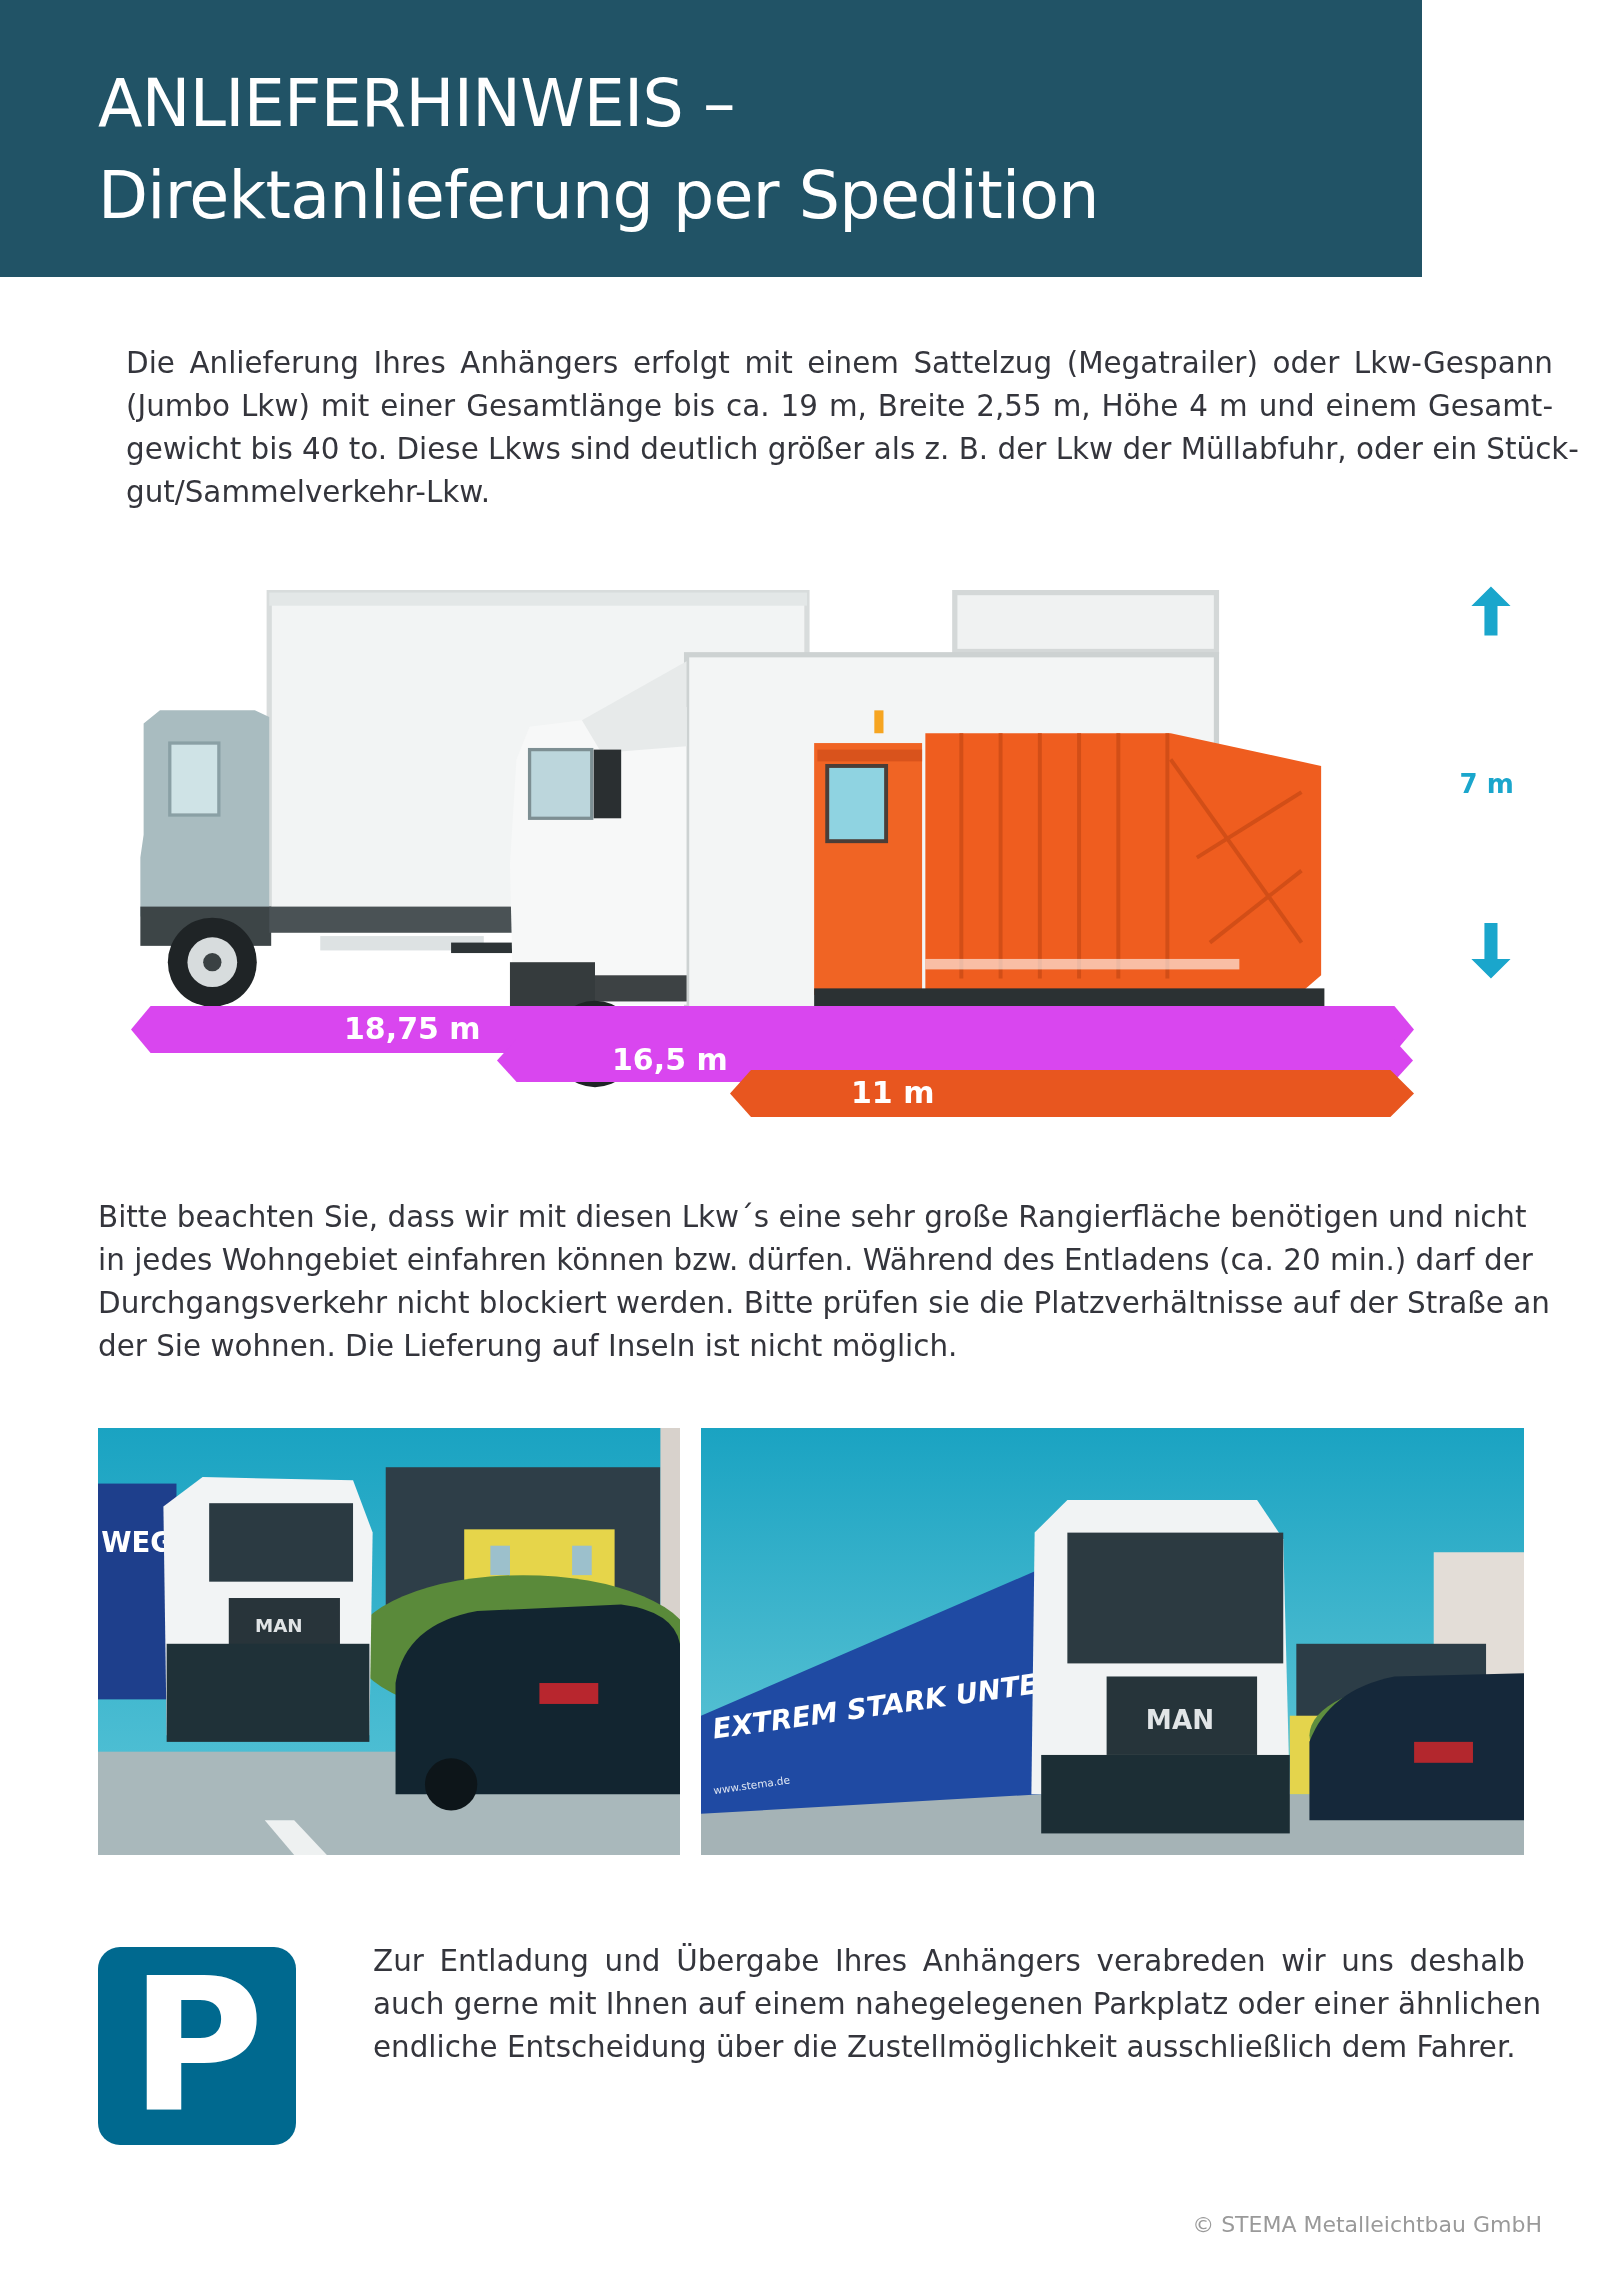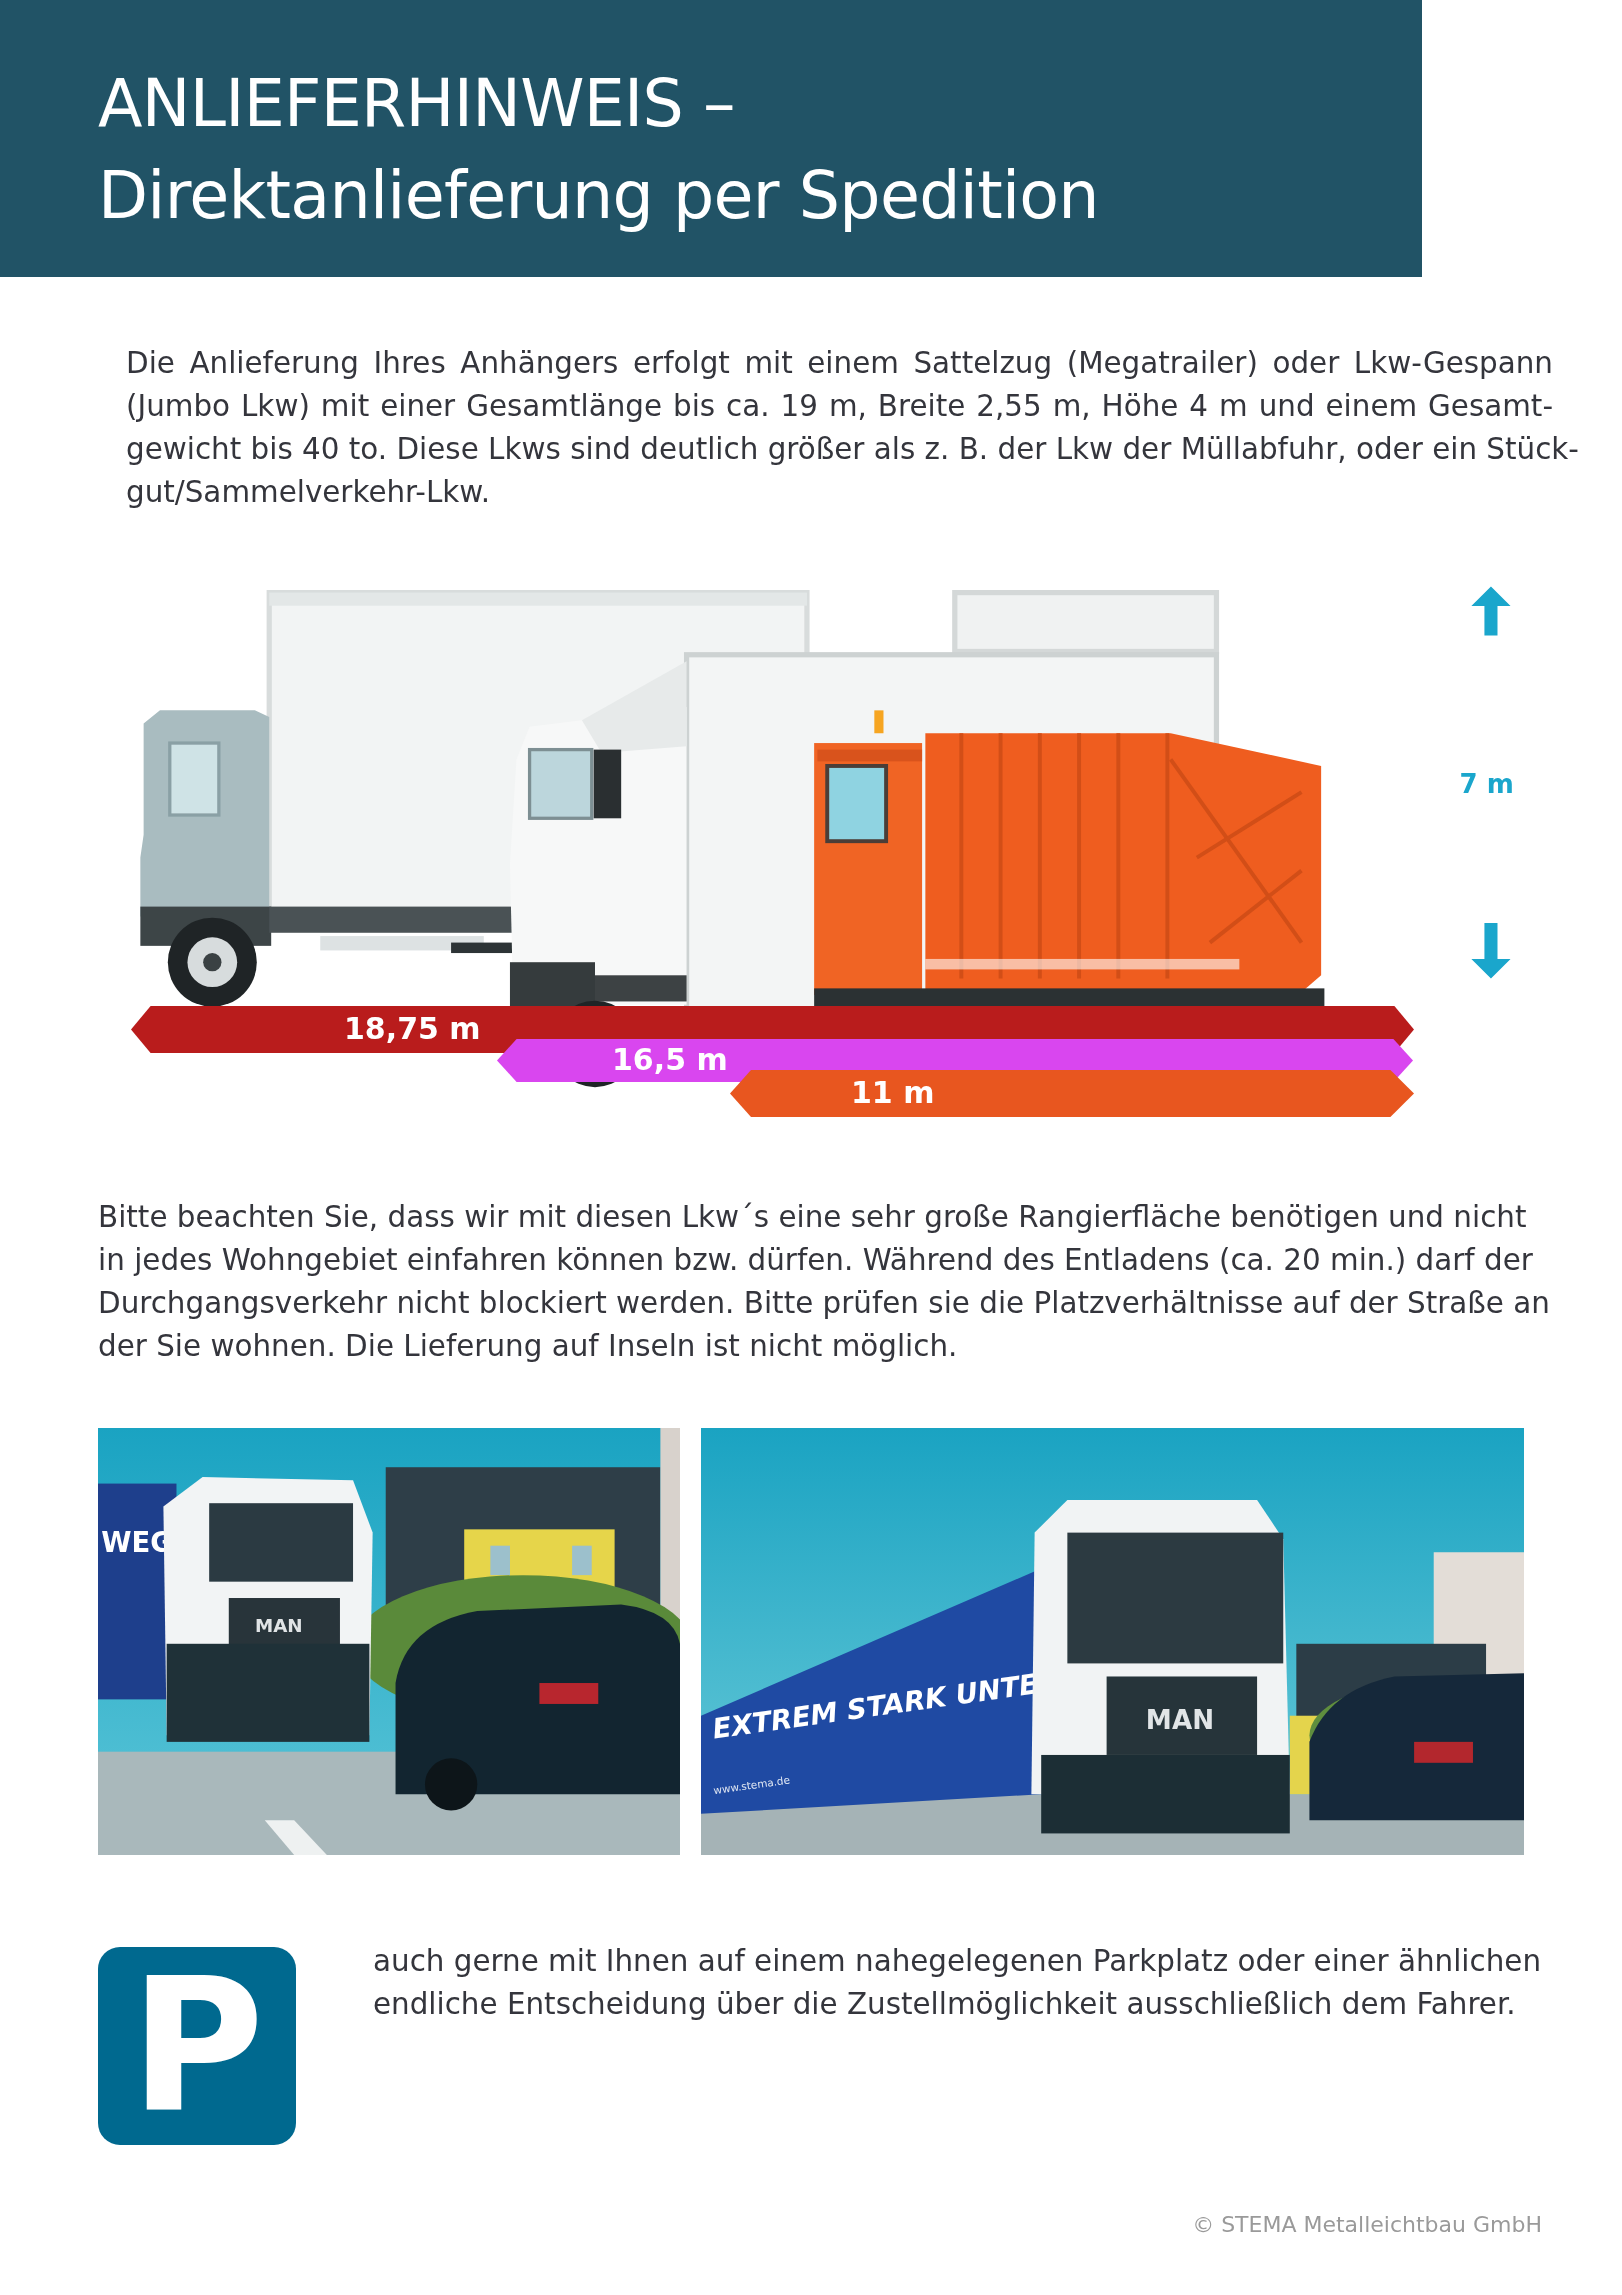--- a/index.html
+++ b/index.html
@@ -140,21 +140,21 @@
 
 <div style="position:absolute; left:1440px; top:586px; width:98px; height:393px;">
   <svg viewBox="0 0 150 600" style="width:98px;height:393px;display:block;">
     <polygon points="78,0 108,30 88,30 88,75 68,75 68,30 48,30" fill="#1aa6cc"></polygon>
     <polygon points="78,600 108,570 88,570 88,515 68,515 68,570 48,570" fill="#1aa6cc"></polygon>
   </svg>
   <span style="position:absolute; left:19.6px; top:183px; font-family:'DejaVu Sans',sans-serif; font-weight:bold; font-size:26px; color:#1aa6cc;">7 m</span>
 </div>
 
 <div style="position:absolute; left:0; top:0;">
-  <div style="position:absolute; left:131px; top:1006px; width:1283px; height:47px; background:#b91c1c;
+  <div style="position:absolute; left:131px; top:1006px; width:1283px; height:47px; background:#d946ef;
               clip-path:polygon(0 50%, 19.6px 0, calc(100% - 19.6px) 0, 100% 50%, calc(100% - 19.6px) 100%, 19.6px 100%);">
     <span style="position:absolute; left:213px; top:5.2px; color:#fff; font-family:'DejaVu Sans',sans-serif; font-weight:bold; font-size:30px;">18,75 m</span>
   </div>
   <div style="position:absolute; left:497px; top:1039px; width:916px; height:43px; background:#d946ef;
               clip-path:polygon(0 50%, 19.6px 0, calc(100% - 19.6px) 0, 100% 50%, calc(100% - 19.6px) 100%, 19.6px 100%);">
     <span style="position:absolute; left:115px; top:3.3px; color:#fff; font-family:'DejaVu Sans',sans-serif; font-weight:bold; font-size:30px;">16,5 m</span>
   </div>
   <div style="position:absolute; left:730px; top:1070px; width:684px; height:47px; background:#e8561f;
               clip-path:polygon(0 50%, 21px 0, calc(100% - 23.6px) 0, 100% 50%, calc(100% - 23.6px) 100%, 21px 100%);">
     <span style="position:absolute; left:121px; top:5.2px; color:#fff; font-family:'DejaVu Sans',sans-serif; font-weight:bold; font-size:30px;">11 m</span>
@@ -223,18 +223,19 @@
     <path d="M930 480 Q960 400 1060 380 L1258 375 L1258 600 L930 600 Z" fill="#15283a"></path>
     <rect x="1090" y="480" width="90" height="32" fill="#b3272d"></rect>
   </svg>
 </div>
 
 <div class="parking-sign">
   <span>P</span>
 </div>
 
 <p class="para" id="closing">
+  <span class="line">Zur Entladung und Übergabe Ihres Anhängers verabreden wir uns deshalb</span>
   <span class="line">auch gerne mit Ihnen auf einem nahegelegenen Parkplatz oder einer ähnlichen</span>
   <span class="line last">endliche Entscheidung über die Zustellmöglichkeit ausschließlich dem Fahrer.</span>
 </p>
 
 <div class="footer">© STEMA Metalleichtbau GmbH</div>
 
 
 </body></html>

